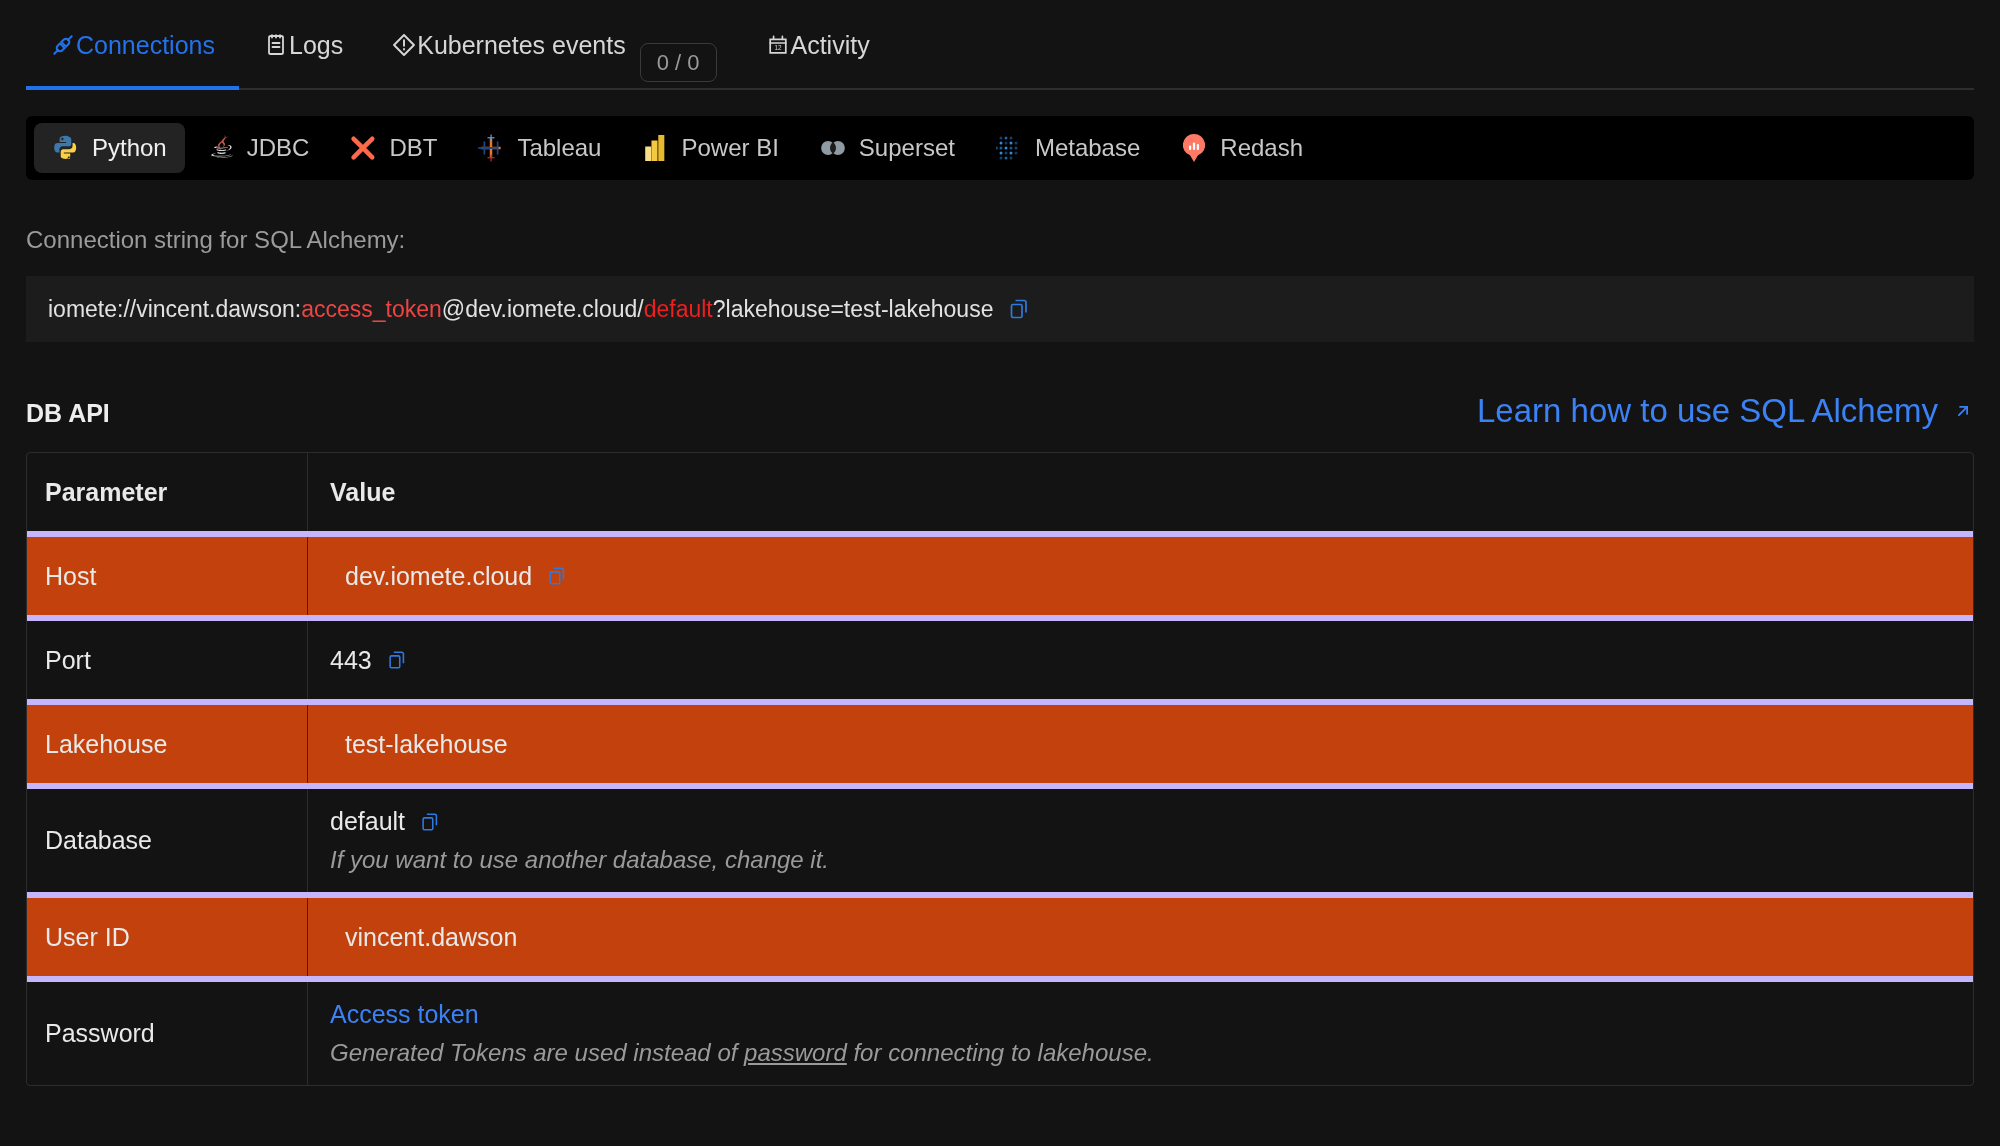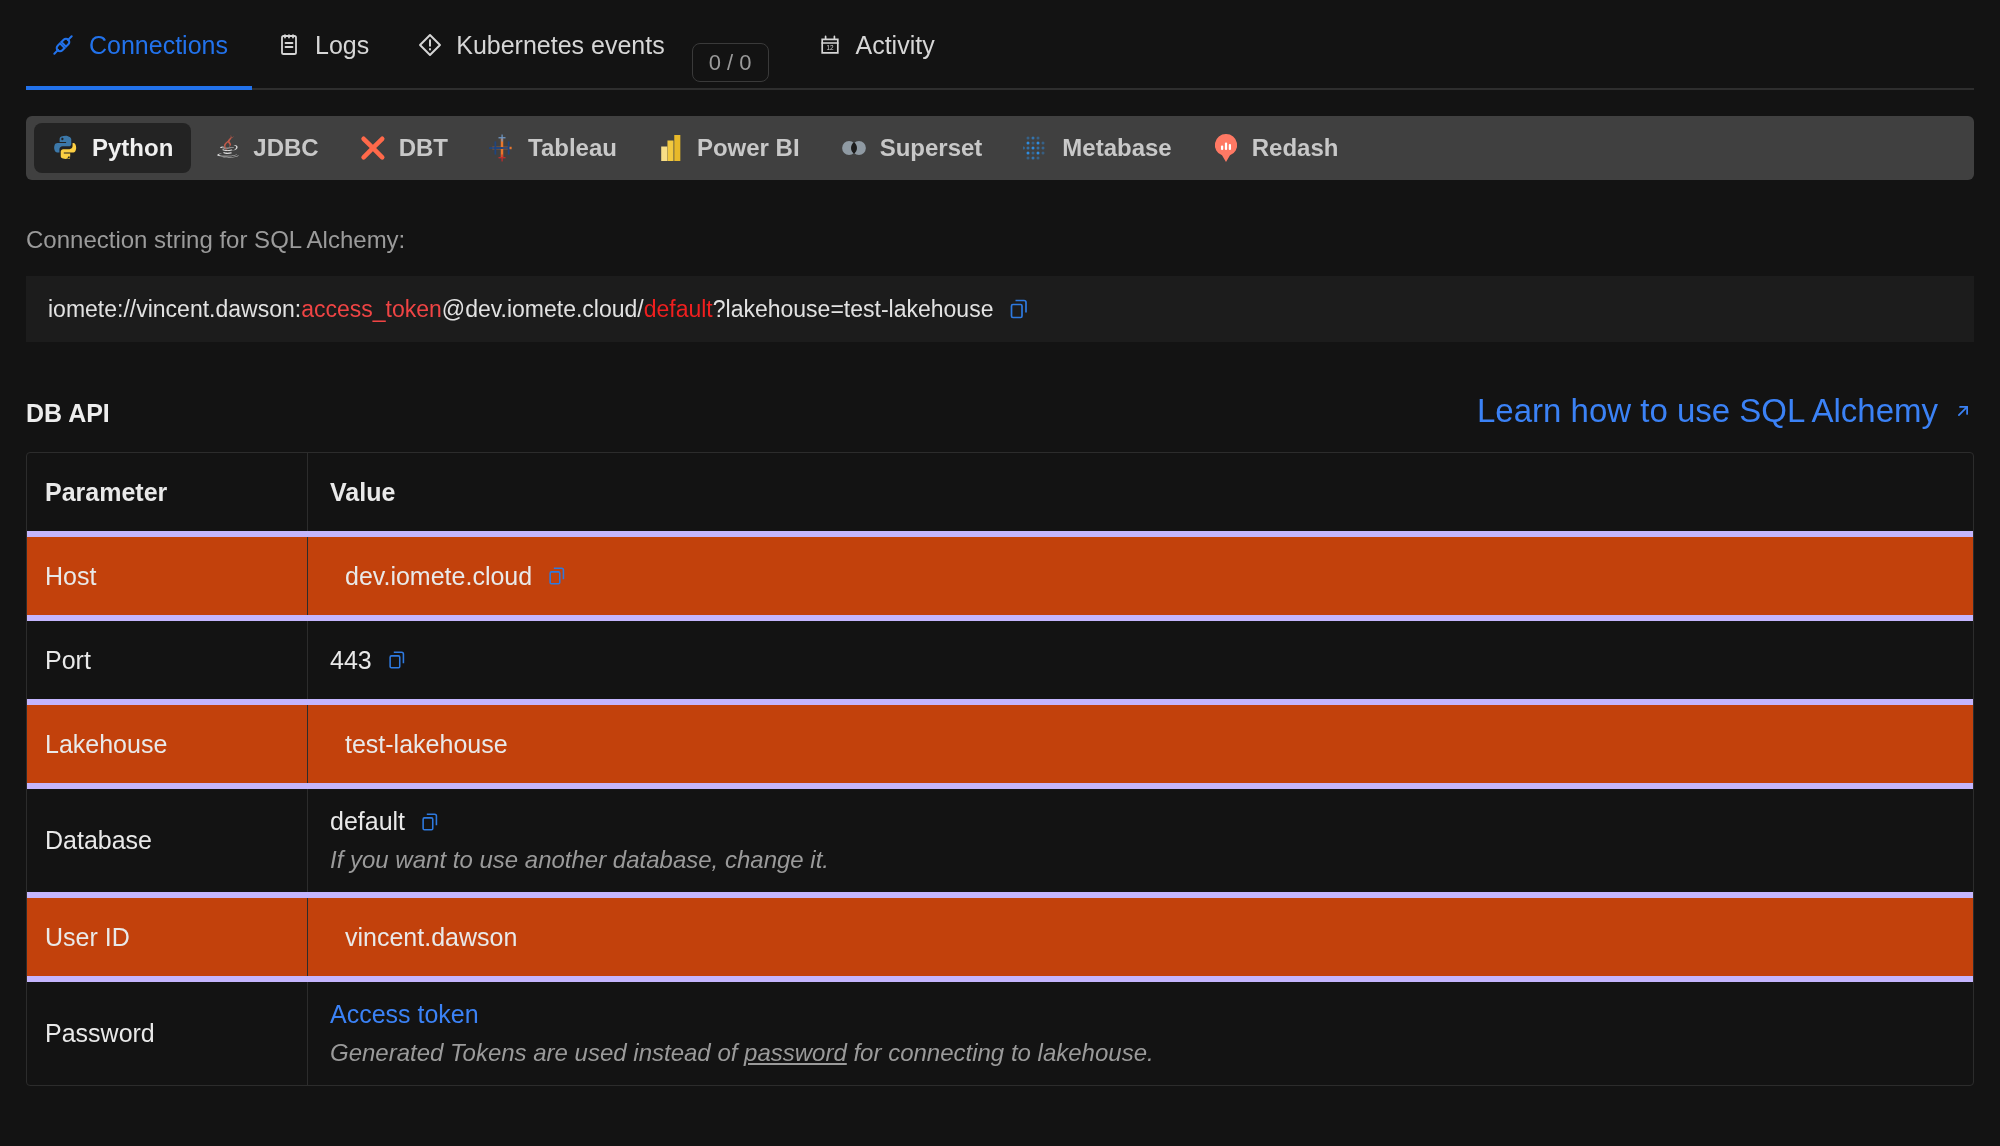--- a/index.html
+++ b/index.html
@@ -24,21 +24,20 @@
     content: "";
     position: absolute;
     left: 26px; right: 26px; bottom: 0;
     height: 2px;
     background: #2e2e2e;
   }
   .tab {
     position: relative;
     display: flex;
     align-items: center;
-    gap: 13px;
     height: 90px;
     padding: 0 24px;
     font-size: 25px;
     color: #d6d6d6;
     cursor: pointer;
     white-space: nowrap;
   }
   .tab.active { color: #2272eb; }
   .tab.active .tab-underline {
     position: absolute;
@@ -55,29 +54,28 @@
     padding: 4px 16px;
     font-size: 22px;
     color: #9a9a9a;
     line-height: 1.35;
     margin-top: 35px;
   }
 
   
   .integrations {
     margin: 26px 26px 0 26px;
-    background: #404040;
+    background: #000000;
     border-radius: 6px;
     height: 64px;
     display: flex;
     align-items: center;
     padding: 0 8px;
     gap: 4px;
     overflow: hidden;
-    font-weight: bold;
   }
   .int {
     display: flex;
     align-items: center;
     gap: 12px;
     height: 50px;
     padding: 0 18px;
     border-radius: 8px;
     font-size: 24px;
     color: #c8c8c8;

